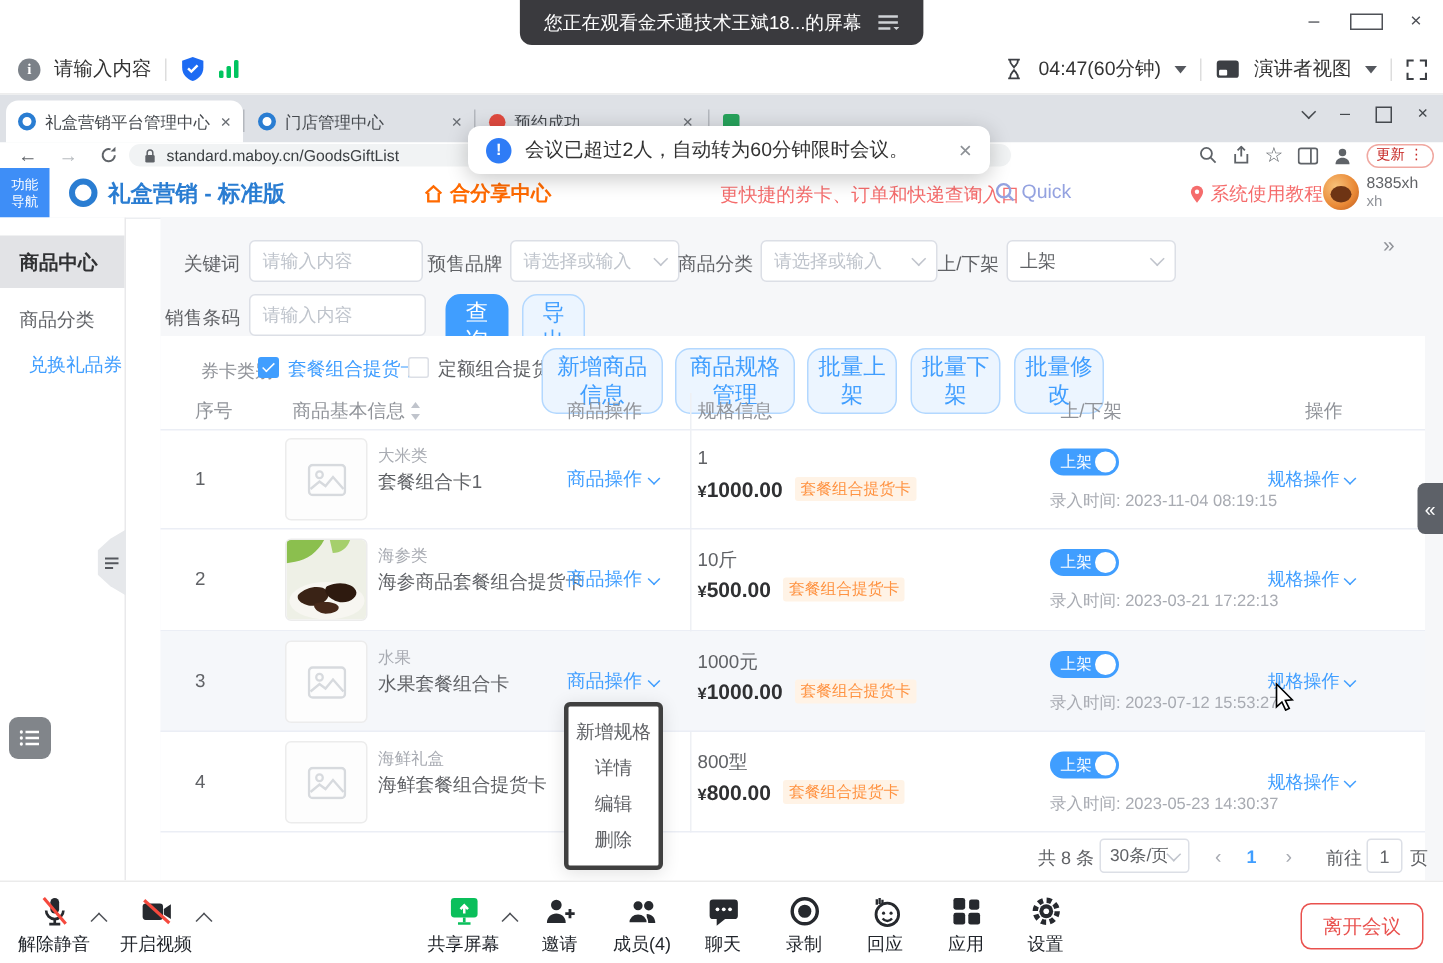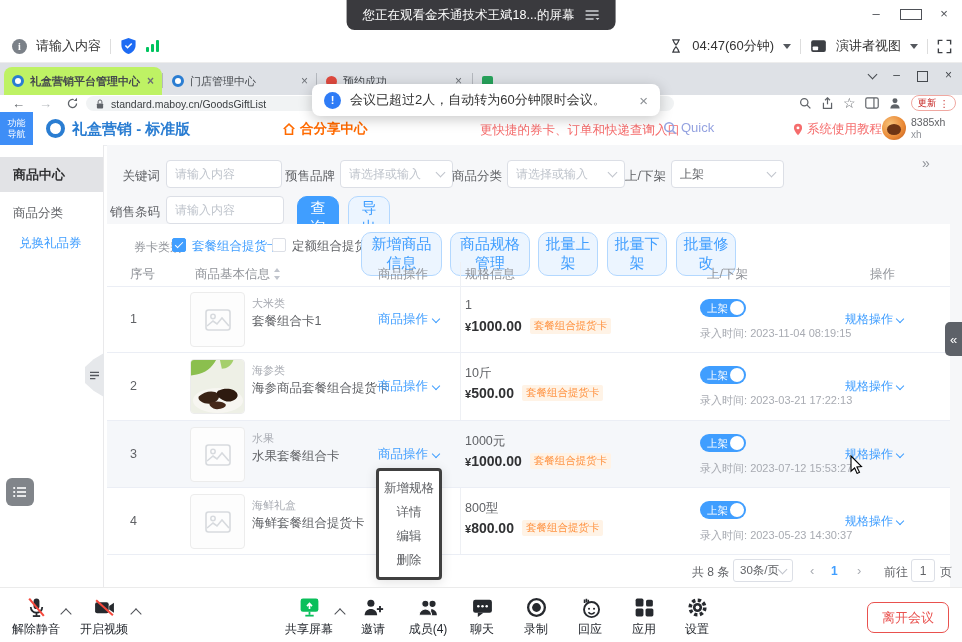--- a/index.html
+++ b/index.html
@@ -20,21 +20,21 @@
   .info-circ{width:15px;height:15px;border-radius:50%;background:#7b8188;color:#fff;font-size:10px;
     font-weight:bold;display:flex;align-items:center;justify-content:center;font-family:"Liberation Serif",serif;}
   .sigbars{display:flex;align-items:flex-end;gap:2px;height:12px;}
   .sigbars i{width:3px;background:#00c45f;border-radius:1px;}
   .caret-d{display:inline-block;width:0;height:0;border-left:4px solid transparent;
     border-right:4px solid transparent;border-top:5px solid #55585e;}
   
   .tabstrip{position:absolute;left:0;top:62px;width:962px;height:33px;background:#dee1e6;}
   .tab{position:absolute;top:5px;height:28px;display:flex;align-items:center;gap:6px;
     padding:0 8px;font-size:11px;color:#45494e;box-sizing:border-box;overflow:hidden;white-space:nowrap;}
-  .tab.active{background:#bef264;border-radius:8px 8px 0 0;font-weight:bold;}
+  .tab.active{background:#ffffff;border-radius:8px 8px 0 0;}
   .tab .fav{flex:0 0 auto;width:11px;height:11px;border-radius:50%;}
   .tab .tclose{margin-left:auto;color:#6b6f75;font-size:12px;}
   .tabsep{position:absolute;top:11px;width:1px;height:15px;background:#b4b8be;}
   .addrbar{position:absolute;left:0;top:95px;width:962px;height:17px;background:#fff;}
   .navi{position:absolute;top:96px;display:flex;gap:14px;align-items:center;color:#5f6368;font-size:13px;}
   .omnibox{position:absolute;left:86px;top:96px;width:570px;height:15px;border-radius:8px;
     background:#f1f3f4;display:flex;align-items:center;gap:6px;padding:0 9px;font-size:10.5px;color:#3c4043;}
   .chrome-right{position:absolute;top:95px;right:6px;display:flex;align-items:center;gap:9px;color:#5f6368;}
   .update-pill{height:14px;border:1px solid #f0a8a1;border-radius:8px;color:#c5221f;font-size:9.5px;
     display:flex;align-items:center;gap:3px;padding:0 6px;background:#fff;}
@@ -58,21 +58,21 @@
   .hdr-tip{position:absolute;left:480px;top:10px;font-size:12.5px;color:#f56c6c;}
   .finger{position:absolute;left:643px;top:8px;color:#f56c6c;font-size:14px;}
   .quick{position:absolute;left:663px;top:8px;display:flex;align-items:center;gap:4px;color:#94a2e0;font-size:13px;}
   .tutorial{position:absolute;left:793px;top:9px;display:flex;align-items:center;gap:4px;color:#f56c6c;font-size:12.5px;}
   .uavatar{position:absolute;left:882px;top:4px;width:24px;height:24px;border-radius:50%;
     background:radial-gradient(circle at 35% 35%,#f8c27a,#e98835 60%,#b9561d);overflow:hidden;}
   .uavatar i{position:absolute;left:5px;top:8px;width:14px;height:11px;border-radius:50%;background:#6e3414;}
   .uname{position:absolute;left:911px;top:4px;font-size:10.5px;color:#606266;line-height:12px;}
   .uname .sub{color:#909399;font-size:10px;}
   
-  .sidebar{position:absolute;left:0;top:145px;width:104px;height:442px;background:#fff;
+  .sidebar{position:absolute;left:0;top:145px;width:84px;height:442px;background:#fff;
     border-right:1px solid #e9e9eb;box-sizing:border-box;}
   .sb-head{height:35px;background:#e2e3e6;display:flex;align-items:center;padding-left:13px;
     font-weight:bold;font-size:13px;color:#303133;margin-top:12px;}
   .sb-item{height:30px;display:flex;align-items:center;padding-left:13px;font-size:12.5px;color:#606266;}
   .sb-item.sub{padding-left:19px;}
   .sb-item.active{color:#409eff;}
   .tri{width:0;height:0;border-left:4px solid transparent;border-right:4px solid transparent;
     border-top:5px solid #9da0a6;margin-right:5px;}
   .sb-handle{position:absolute;right:-1px;top:208px;width:19px;height:44px;background:#e6e8eb;
     clip-path:polygon(100% 0,100% 100%,45% 86%,0 68%,0 32%,45% 14%);display:flex;align-items:center;justify-content:center;}

